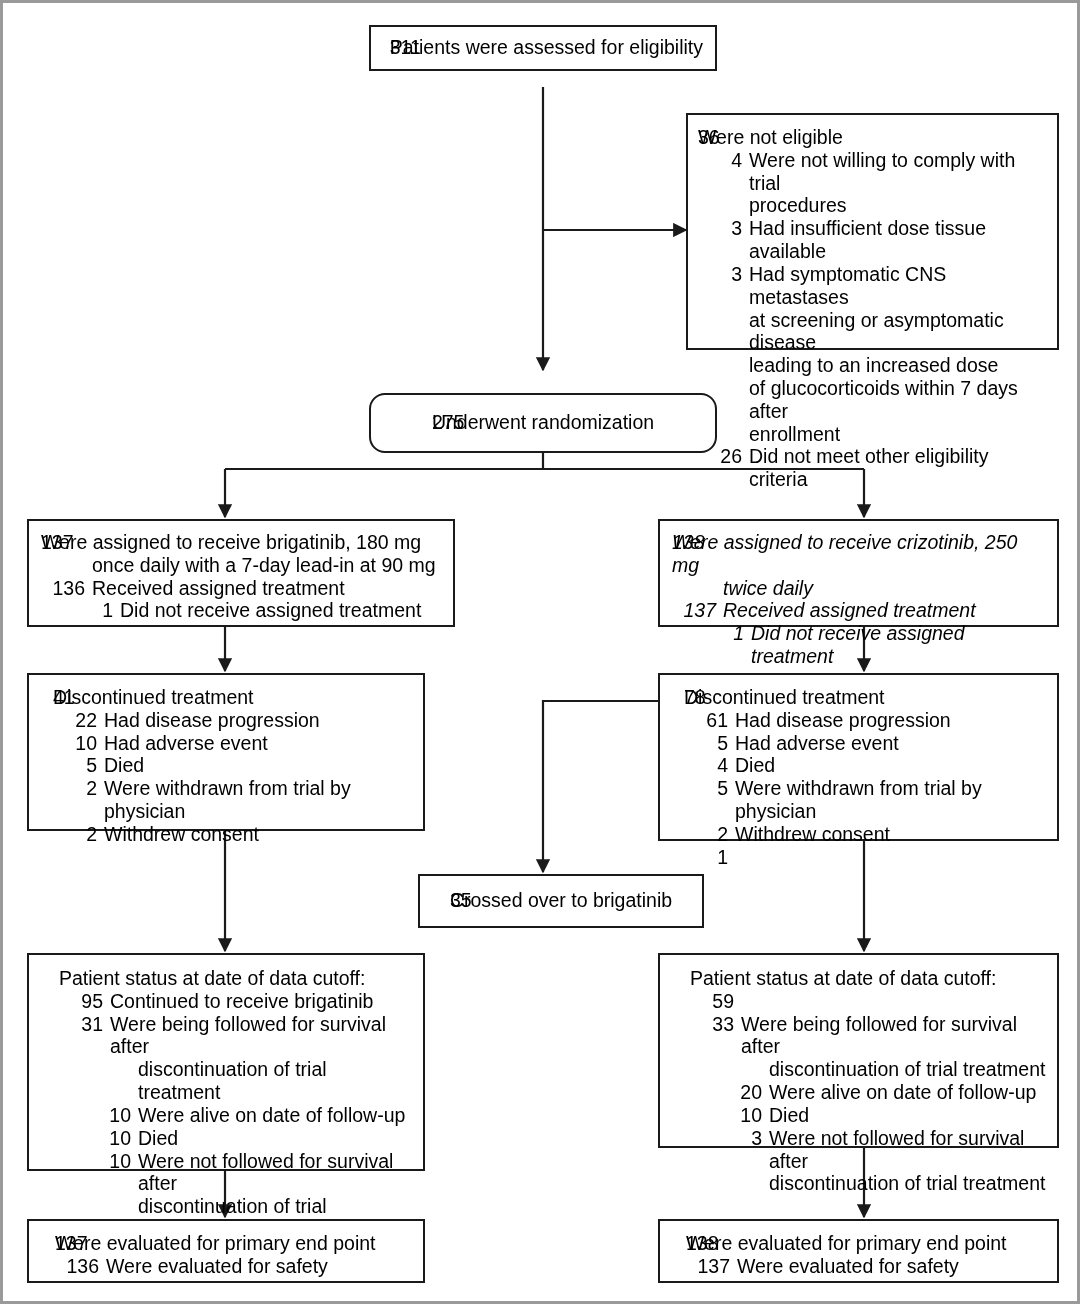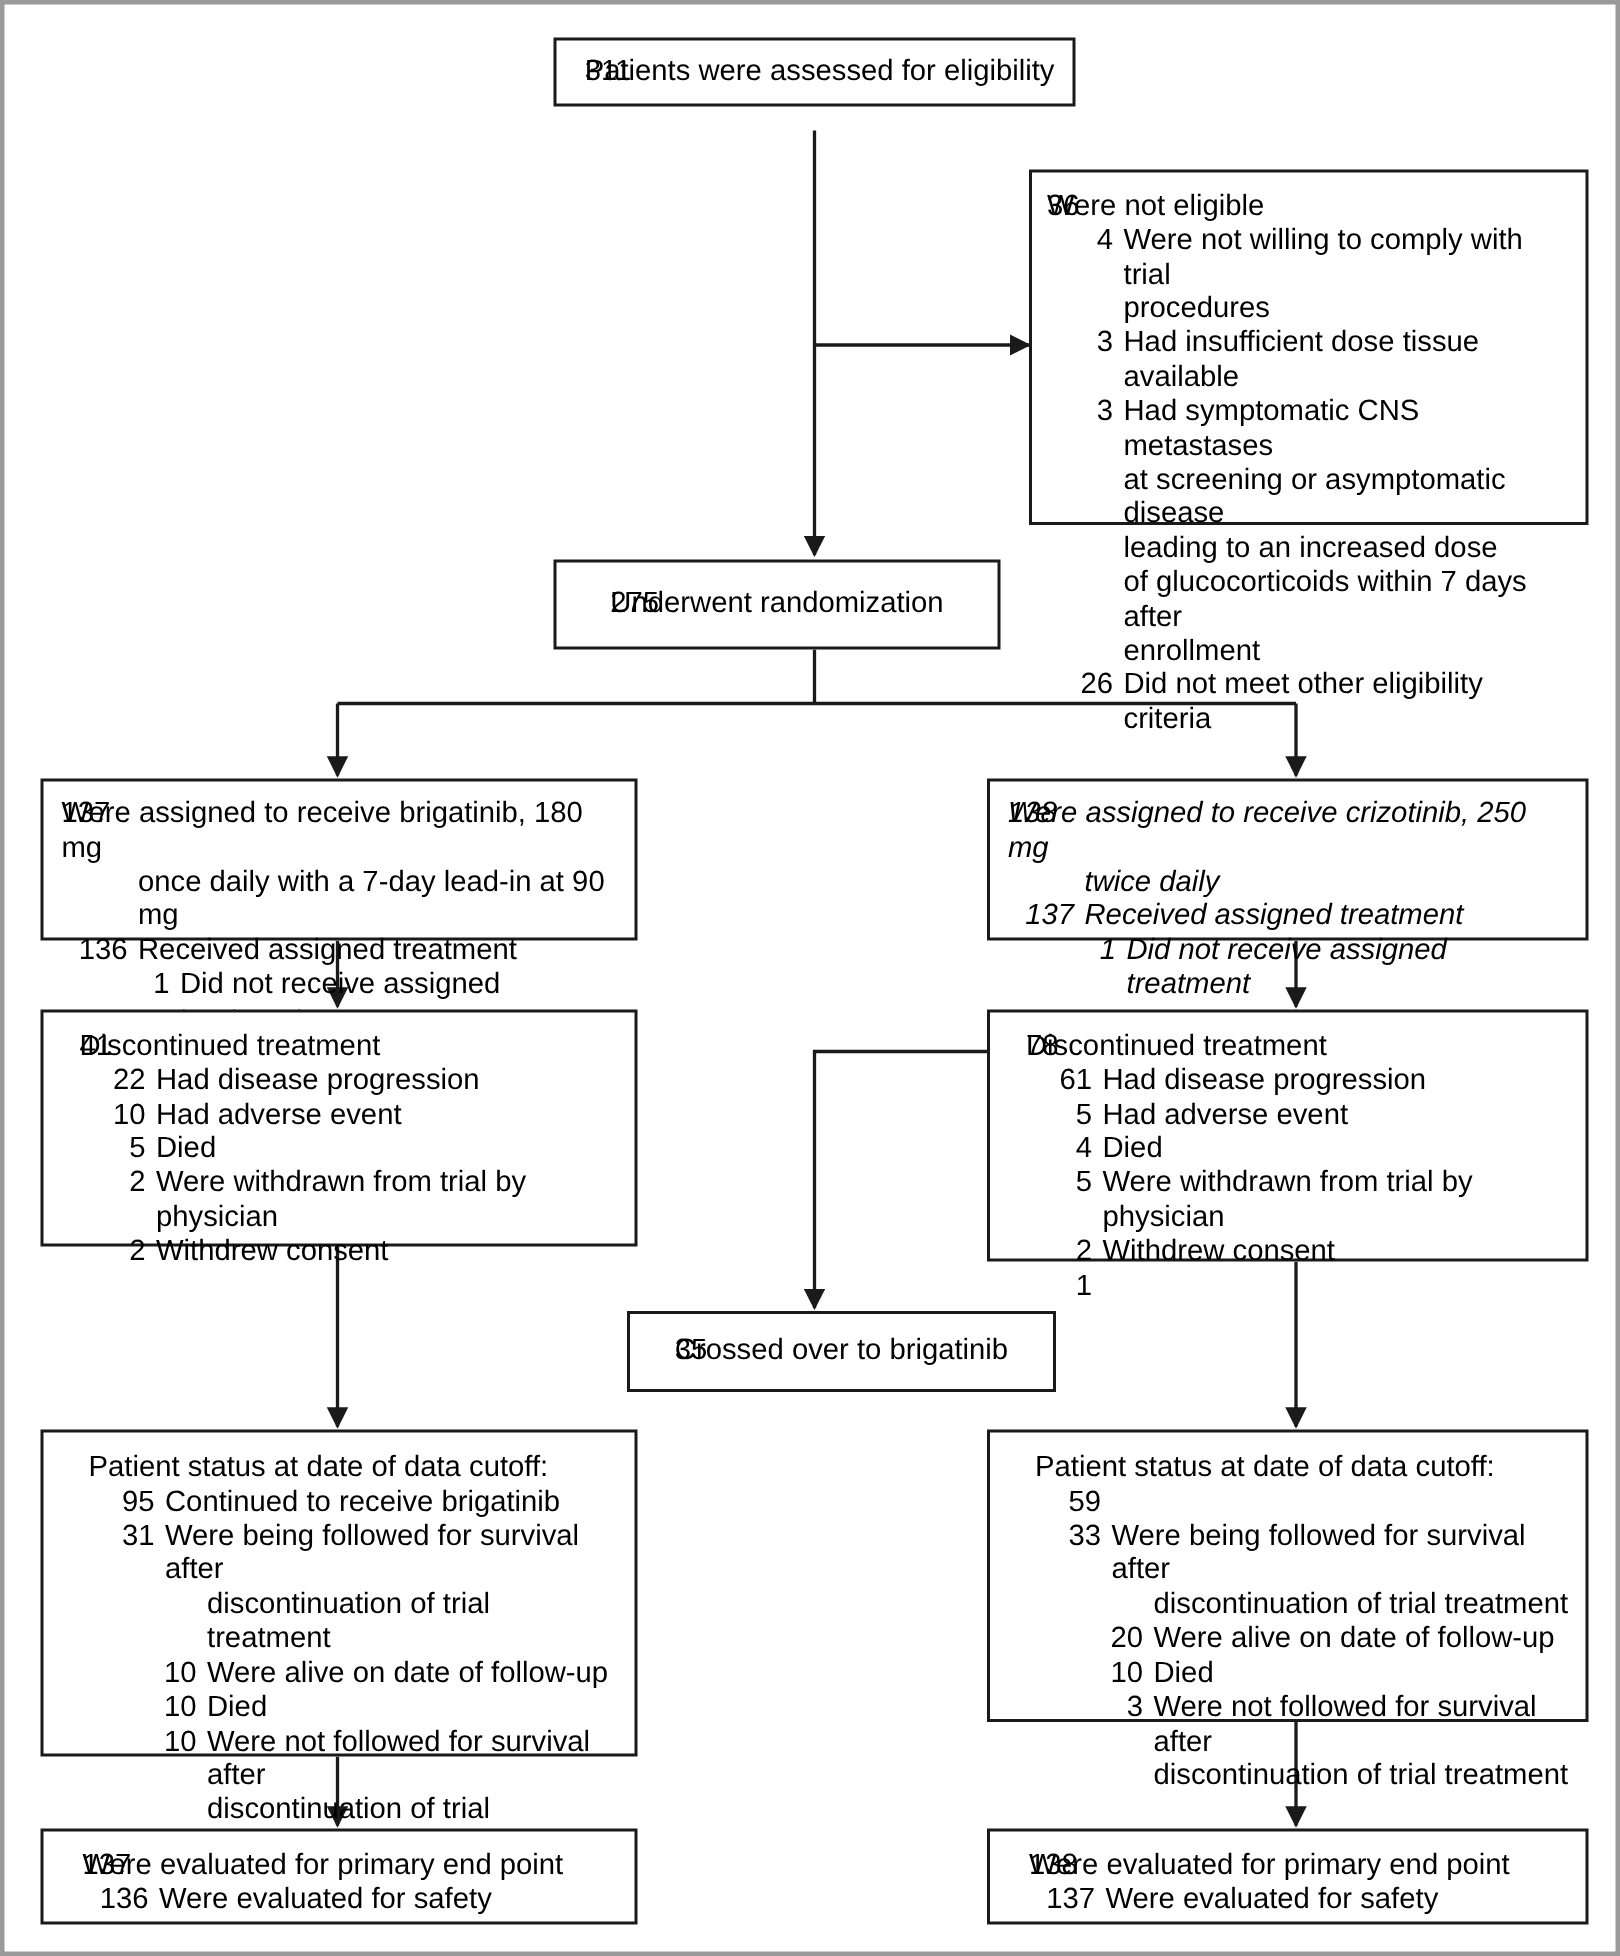--- a/index.html
+++ b/index.html
@@ -119,27 +119,27 @@
       <div class="line-row cont1"><span class="txt">procedures</span></div>
       <div class="line-row lvl1"><span class="num">3</span><span class="txt">Had insufficient dose tissue available</span></div>
       <div class="line-row lvl1"><span class="num">3</span><span class="txt">Had symptomatic CNS metastases</span></div>
       <div class="line-row cont1"><span class="txt">at screening or asymptomatic disease</span></div>
       <div class="line-row cont1"><span class="txt">leading to an increased dose</span></div>
       <div class="line-row cont1"><span class="txt">of glucocorticoids within 7 days after</span></div>
       <div class="line-row cont1"><span class="txt">enrollment</span></div>
       <div class="line-row lvl1"><span class="num">26</span><span class="txt">Did not meet other eligibility criteria</span></div>
     </div>
 
-    <div class="box center" style="left:366px; top:370px; width:298px; height:60px;">
+    <div class="box center" style="left:366px; top:390px; width:348px; height:60px;border-radius:16px;">
       <div class="line-row lvl0 single">
         <span class="num">275</span><span class="txt">Underwent randomization</span>
       </div>
     </div>
 
-    <div class="box" style="left:24px; top:516px; width:398px; height:108px; padding:10px 10px 22px 12px;">
+    <div class="box" style="left:24px; top:516px; width:428px; height:108px; padding:10px 10px 22px 12px;">
       <div class="line-row lvl0"><span class="num">137</span><span class="txt">Were assigned to receive brigatinib, 180 mg</span></div>
       <div class="line-row cont1"><span class="txt">once daily with a 7-day lead-in at 90 mg</span></div>
       <div class="line-row lvl1"><span class="num">136</span><span class="txt">Received assigned treatment</span></div>
       <div class="line-row lvl2"><span class="num">1</span><span class="txt">Did not receive assigned treatment</span></div>
     </div>
 
     <div class="box" style="left:655px; top:516px; width:401px; height:108px; padding:10px 10px 10px 12px;font-style:italic;">
       <div class="line-row lvl0"><span class="num">138</span><span class="txt">Were assigned to receive crizotinib, 250 mg</span></div>
       <div class="line-row cont1"><span class="txt">twice daily</span></div>
       <div class="line-row lvl1"><span class="num">137</span><span class="txt">Received assigned treatment</span></div>

